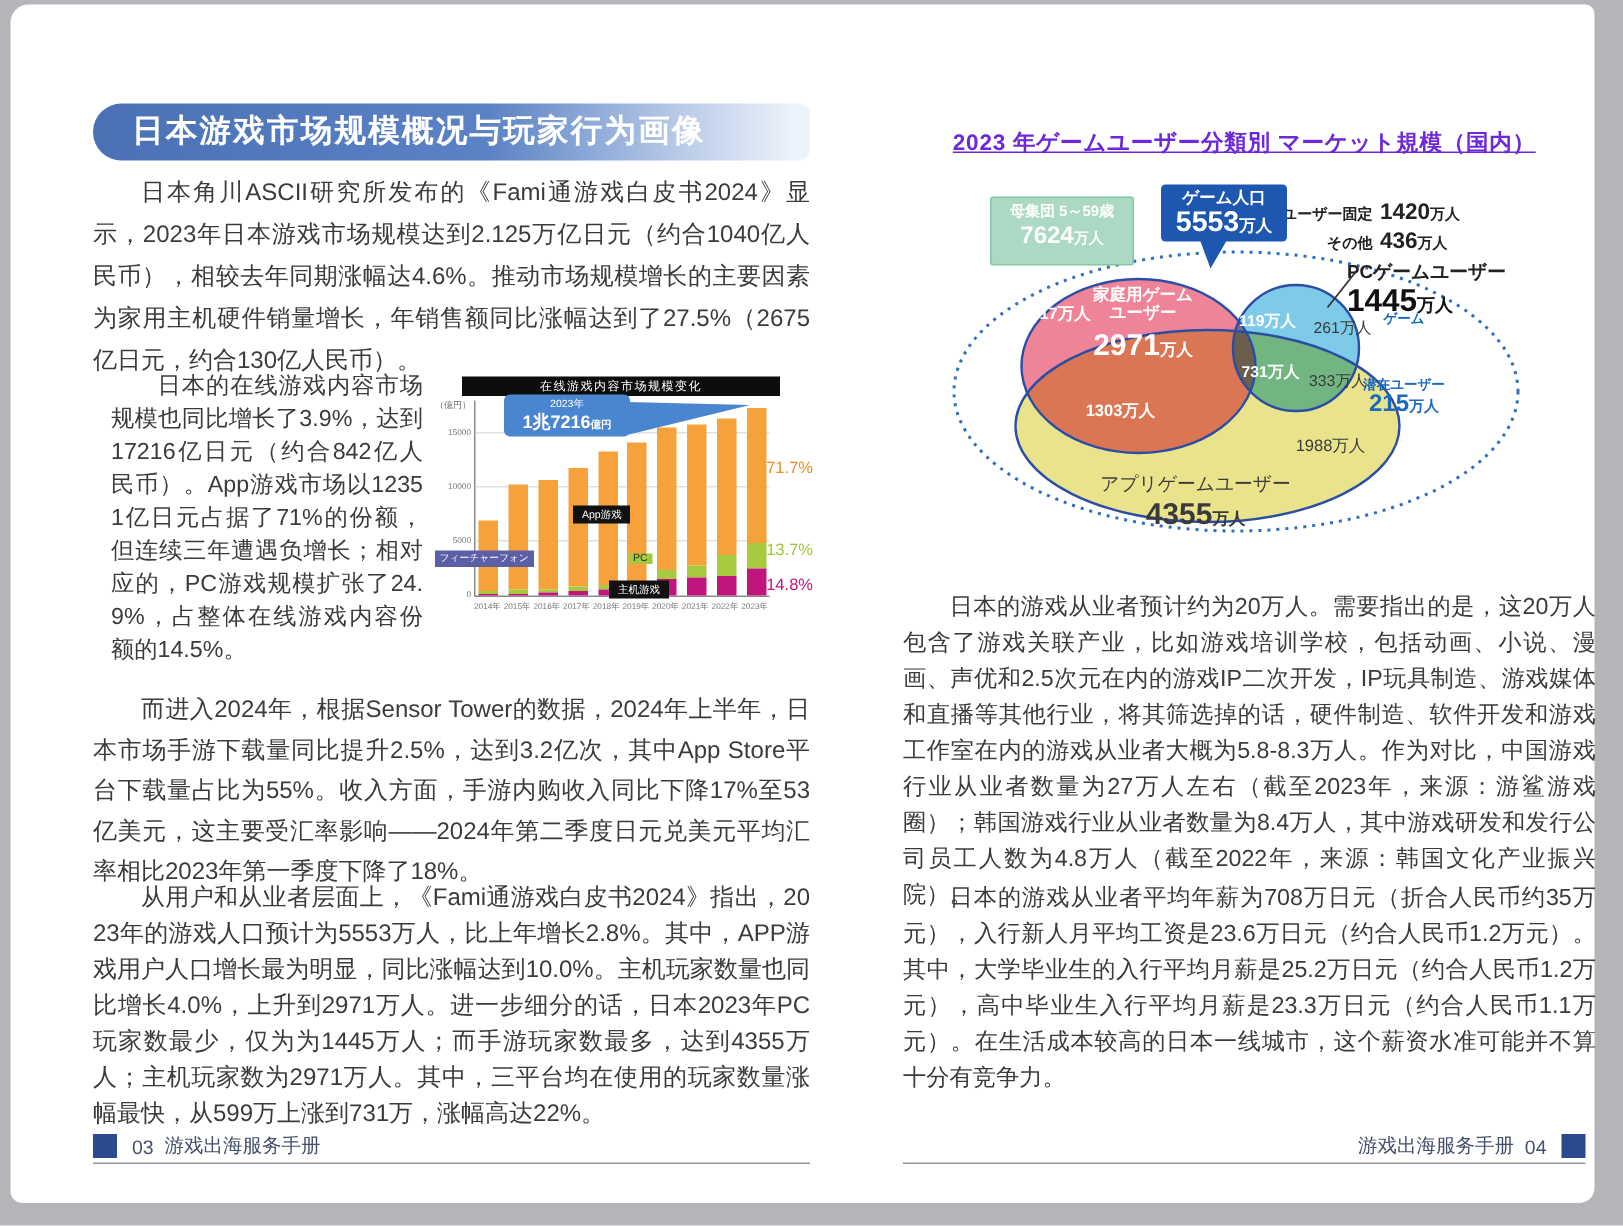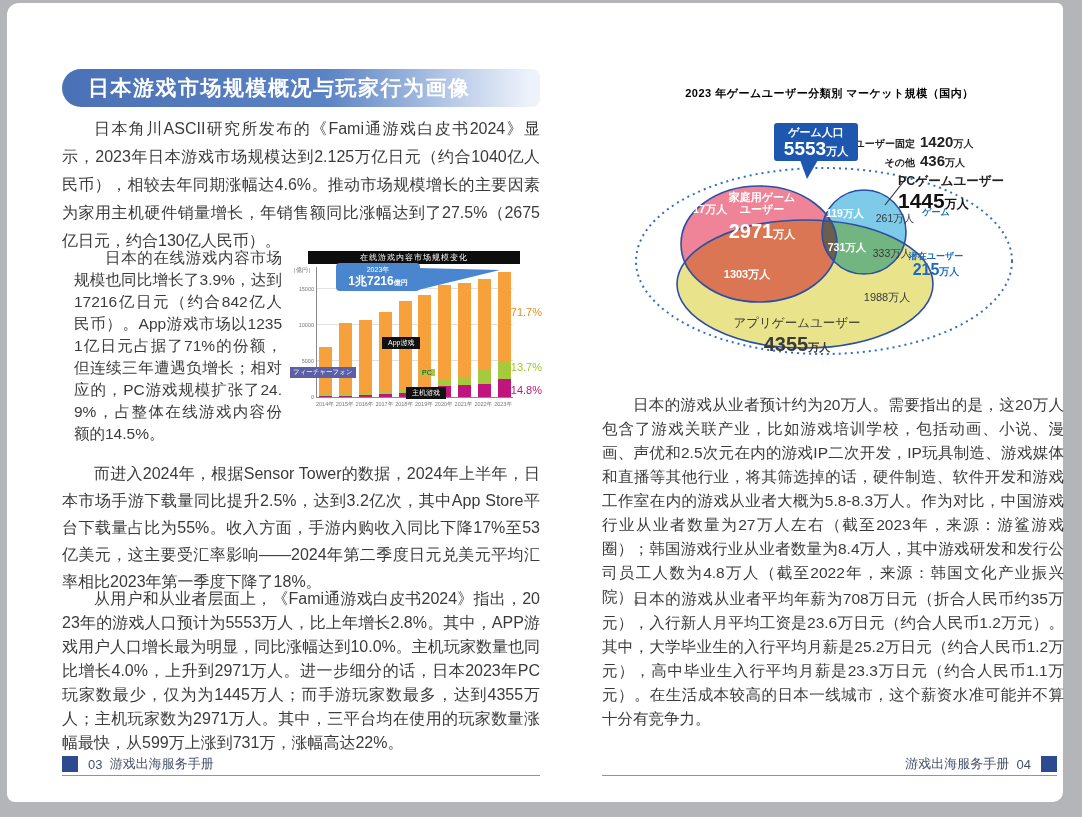--- a/index.html
+++ b/index.html
@@ -56,21 +56,21 @@
   .tag-feature{left:0px;top:116px;background:#5b5fa6;color:#fff;font-size:6.5px;padding:1px 3px;}
   .tag-app{left:92px;top:86px;background:#111;color:#fff;font-size:7px;padding:1px 6px;}
   .tag-pc{left:129px;top:118px;background:#a6c93d;color:#2e2e2e;font-size:7px;padding:0 3px;}
   .tag-console{left:116px;top:136px;background:#111;color:#fff;font-size:7px;padding:1px 6px;}
   .mc-pct{position:absolute;right:-2px;font-weight:normal;font-size:11px;z-index:2;margin-left:21px;}
   .pct-app{top:55px;color:#ef8c1e;}
   .pct-pc{top:110px;color:#9ec630;}
   .pct-console{top:133px;color:#c0157d;}
   
   #chart2-title{position:absolute;left:595px;top:83px;width:455px;text-align:center;
-    font-size:11px;font-weight:bold;color:#000000;letter-spacing:0.5px;}
+    font-size:15px;font-weight:bold;color:#6d28d9;letter-spacing:0.5px;text-decoration:underline;}
   #venn{position:absolute;left:595px;top:108px;width:462px;height:288px;}
   #venn svg{position:absolute;left:0;top:0;}
   .vlabel{position:absolute;transform:translate(-50%,-50%);white-space:nowrap;text-align:center;z-index:2;}
   .v-white{color:#ffffff;font-weight:bold;}
   .v-dark{color:#3a3a3a;font-weight:normal;}
   .bignum{font-weight:bold;}
   .bignum .u{font-size:11px;}
   .popbox{position:absolute;left:58px;top:20px;width:94px;height:44px;background:#abd9c3;
     border:1px solid #83c6a4;border-radius:2px;color:#fff;text-align:center;z-index:2;}
   .popbox .l1{font-size:10px;font-weight:bold;line-height:14px;padding-top:3px;}
@@ -235,20 +235,24 @@
       <ellipse cx="203" cy="173" rx="128" ry="64" fill="#e9e48c"></ellipse>
       <ellipse cx="157" cy="133" rx="78" ry="58" fill="#ef8498" style="mix-blend-mode:multiply"></ellipse>
       <circle cx="262" cy="121" r="42" fill="#7ecbe9" style="mix-blend-mode:multiply"></circle>
       <ellipse cx="203" cy="173" rx="128" ry="64" fill="none" stroke="#2b4ea5" stroke-width="1.6"></ellipse>
       <ellipse cx="157" cy="133" rx="78" ry="58" fill="none" stroke="#2b4ea5" stroke-width="1.6"></ellipse>
       <circle cx="262" cy="121" r="42" fill="none" stroke="#2b4ea5" stroke-width="1.6"></circle>
       <ellipse cx="222" cy="150" rx="188" ry="93" fill="none" stroke="#2e6fc0" stroke-width="2" stroke-dasharray="2 4"></ellipse>
       <line x1="302" y1="70" x2="283" y2="94" stroke="#333" stroke-width="1.2"></line>
     </svg>
 
+    <div class="popbox">
+      <div class="l1">母集団 5～59歳</div>
+      <div class="l2"><span>7624</span><span class="u">万人</span></div>
+    </div>
 
     <div class="gcallout">
       <div class="l1">ゲーム人口</div>
       <div class="l2"><span>5553</span><span class="u">万人</span></div>
     </div>
     <div class="gc-tri"></div>
 
     <div class="nonuser">
       <div class="row">
         <span class="lbl">非ユーザー固定</span>

